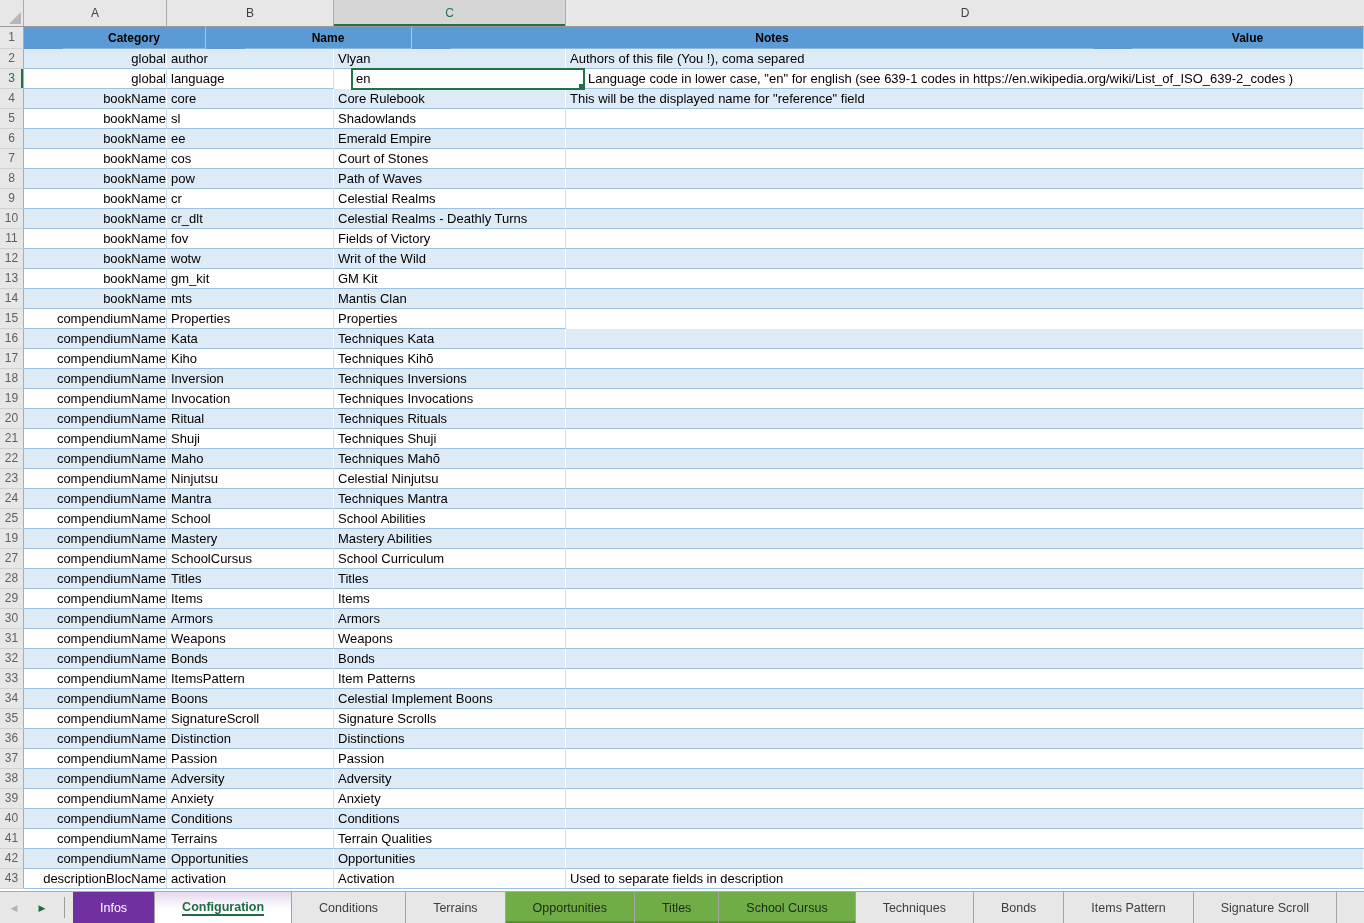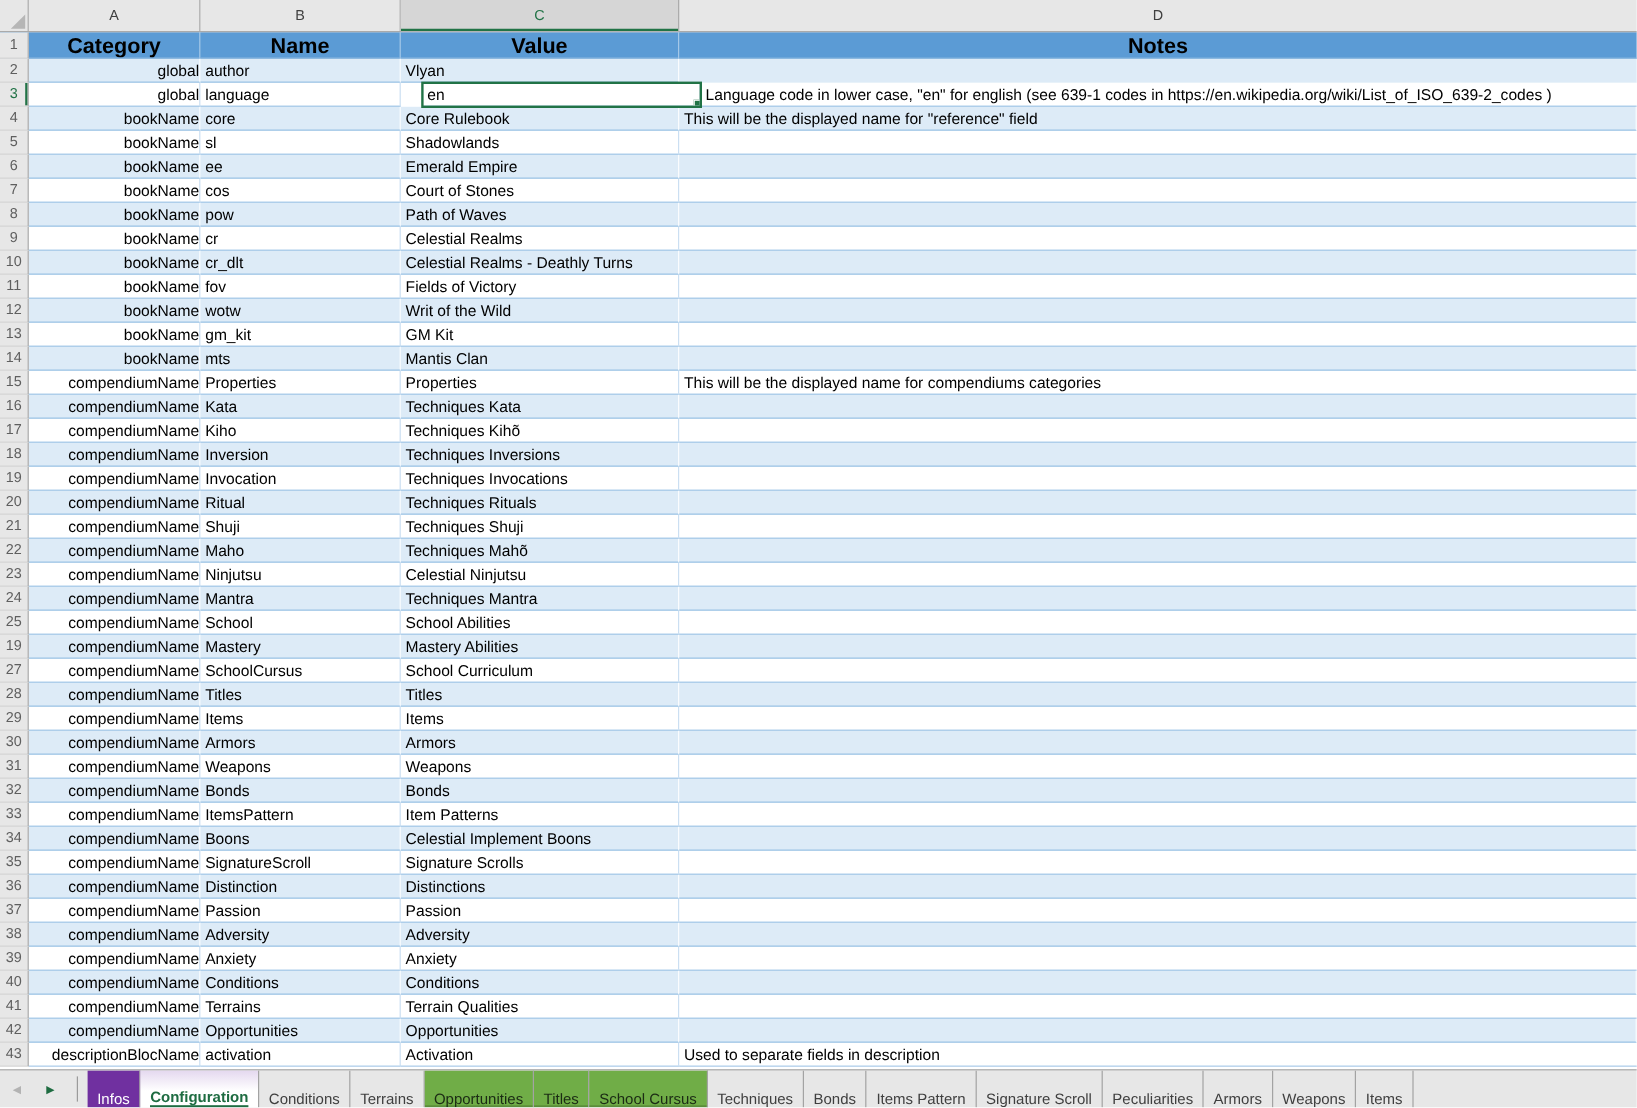--- a/index.html
+++ b/index.html
@@ -32,23 +32,23 @@
   .rownum.sel { color:#217346; box-shadow:inset -2px 0 0 #217346; }
   .cell { padding:0 0 0 4px; font-size:13px; color:#000; white-space:nowrap;
     overflow:hidden; line-height:19px; }
   .col-category { width:143px; flex:0 0 143px;text-align:right; }
   .col-name     { width:167px; flex:0 0 167px; }
   .col-value    { width:232px; flex:0 0 232px; }
   .col-notes    { flex:1; }
 
   .head-row { height:22px; background:var(--header-fill,#5B9BD5); }
   .head-row .rownum { background:#E7E7E7; line-height:21px; }
-  .head-row .cell { font-weight:bold; font-size:18px; text-align:center;
+  .head-row .cell { font-weight:bold; font-size:12px; text-align:center;
     padding:0; line-height:22px; border-right:1px solid rgba(255,255,255,.45);
-    border-bottom:1px solid #8CB8DF; }
+    border-bottom:1px solid #8CB8DF;margin-left:39px; }
   .head-row .col-notes { border-right:none; }
 
   .grid-row { height:20px; background:#FFFFFF; }
   .grid-row .cell { border-bottom:1px solid #9CC3E5;
     border-right:1px solid #CBDFF2; }
   .grid-row .col-notes { border-right:none; }
   .grid-row.band { background:var(--band-fill,#DDEBF7); }
   .grid-row.band .cell { border-right:1px solid rgba(255,255,255,.85); }
 
   .selected-cell { position:relative; z-index:2;
@@ -59,21 +59,21 @@
 
   .grid-gap { height:2px; background:#fff; flex:0 0 auto; }
 
   
   .tabstrip { flex:1; background:#E7E7E7; border-top:1px solid #ABABAB;
     display:flex; align-items:stretch; font-size:12.5px; overflow:hidden; }
   .navbtn { width:28px; display:flex; align-items:center; justify-content:center;
     font-size:9px; color:#B3B3B3; flex:0 0 28px; cursor:pointer; }
   .navbtn-fwd { color:#1E6C41; }
   .tabsep { width:1px; background:#9B9B9B; margin:5px 8px; flex:0 0 1px; }
-  .tab { display:flex; align-items:flex-end; padding:0 8px; color:#3F3F3F;
+  .tab { display:flex; align-items:center; padding:0 27px; color:#3F3F3F;
     border-right:1px solid #A3A3A3; cursor:pointer; white-space:nowrap; }
   .tab.purple { background:var(--tab-purple,#7030A0); color:#fff; }
   .tab.green  { background:var(--tab-green,#70AD47); color:#1B2B14;
     box-shadow:inset 0 -2px 0 rgba(0,0,0,.18); }
   .tab.active { background:linear-gradient(#E4D8EF 0%, #FFFFFF 55%);
     font-weight:bold; border-right:1px solid #A3A3A3; }
   .tab.active .tab-label { color:#1E6C41; border-bottom:2px solid #1E6C41; }
 </style>
 </head>
 <body>
@@ -95,29 +95,30 @@
       <div class="colhead cw-3">
         <span class="colhead-label">D</span>
       </div>
     </div>
 
   <div class="grid">
     <div class="head-row">
       <div class="rownum">1</div>
       <div class="cell col-category">Category</div>
       <div class="cell col-name">Name</div>
+      <div class="cell col-notes">Notes</div>
       <div class="cell col-value">Value</div>
-      <div class="cell col-notes">Notes</div>
     </div>
     <div>
         <div class="grid-row band">
     <div class="rownum">2</div>
     <div class="cell col-category">global</div>
     <div class="cell col-name">author</div>
     <div class="cell col-value">Vlyan</div>
+    <div class="cell col-notes">Authors of this file (You !), coma separed</div>
   </div>
         <div class="grid-row">
     <div class="rownum sel">3</div>
     <div class="cell col-category">global</div>
     <div class="cell col-name">language</div>
     <div class="cell col-value selected-cell">en</div>
     <div class="cell col-notes">Language code in lower case, "en" for english (see 639-1 codes in https://en.wikipedia.org/wiki/List_of_ISO_639-2_codes )</div>
   </div>
         <div class="grid-row band">
     <div class="rownum">4</div>
@@ -194,21 +195,20 @@
     <div class="cell col-category">bookName</div>
     <div class="cell col-name">mts</div>
     <div class="cell col-value">Mantis Clan</div>
     <div class="cell col-notes"></div>
   </div>
         <div class="grid-row">
     <div class="rownum">15</div>
     <div class="cell col-category">compendiumName</div>
     <div class="cell col-name">Properties</div>
     <div class="cell col-value">Properties</div>
-    <div class="cell col-notes">This will be the displayed name for compendiums categories</div>
   </div>
         <div class="grid-row band">
     <div class="rownum">16</div>
     <div class="cell col-category">compendiumName</div>
     <div class="cell col-name">Kata</div>
     <div class="cell col-value">Techniques Kata</div>
     <div class="cell col-notes"></div>
   </div>
         <div class="grid-row">
     <div class="rownum">17</div>

